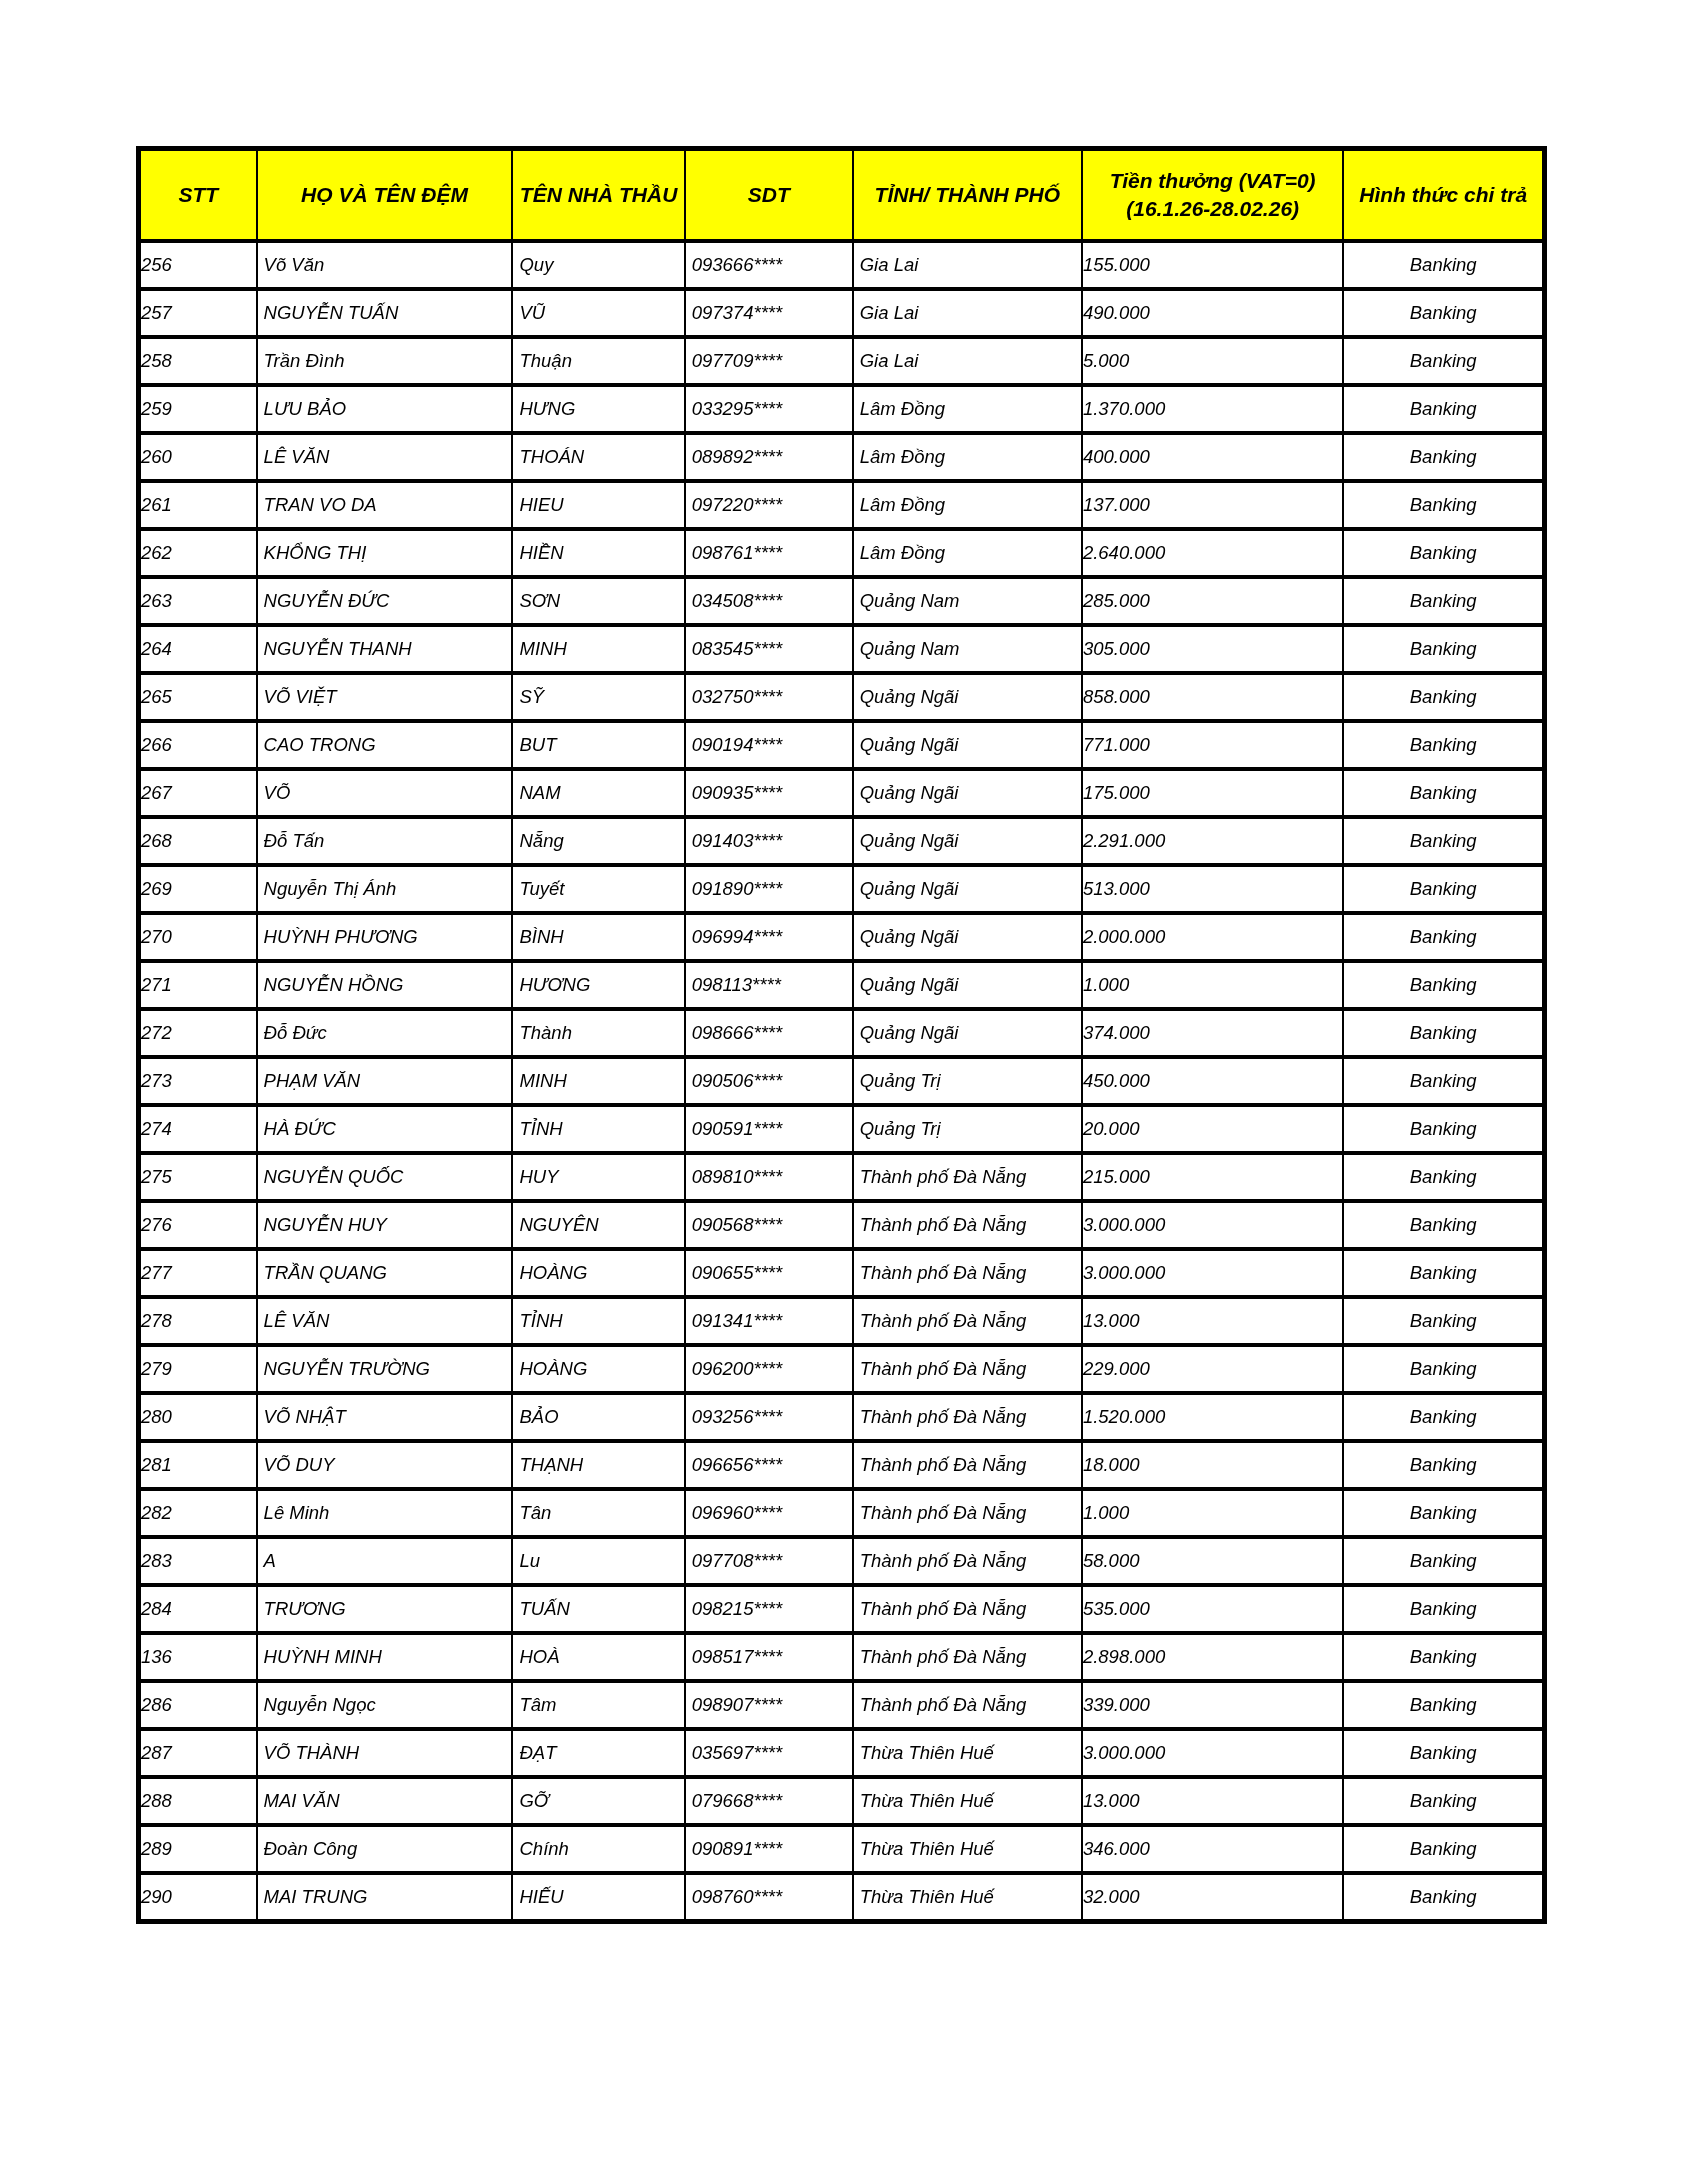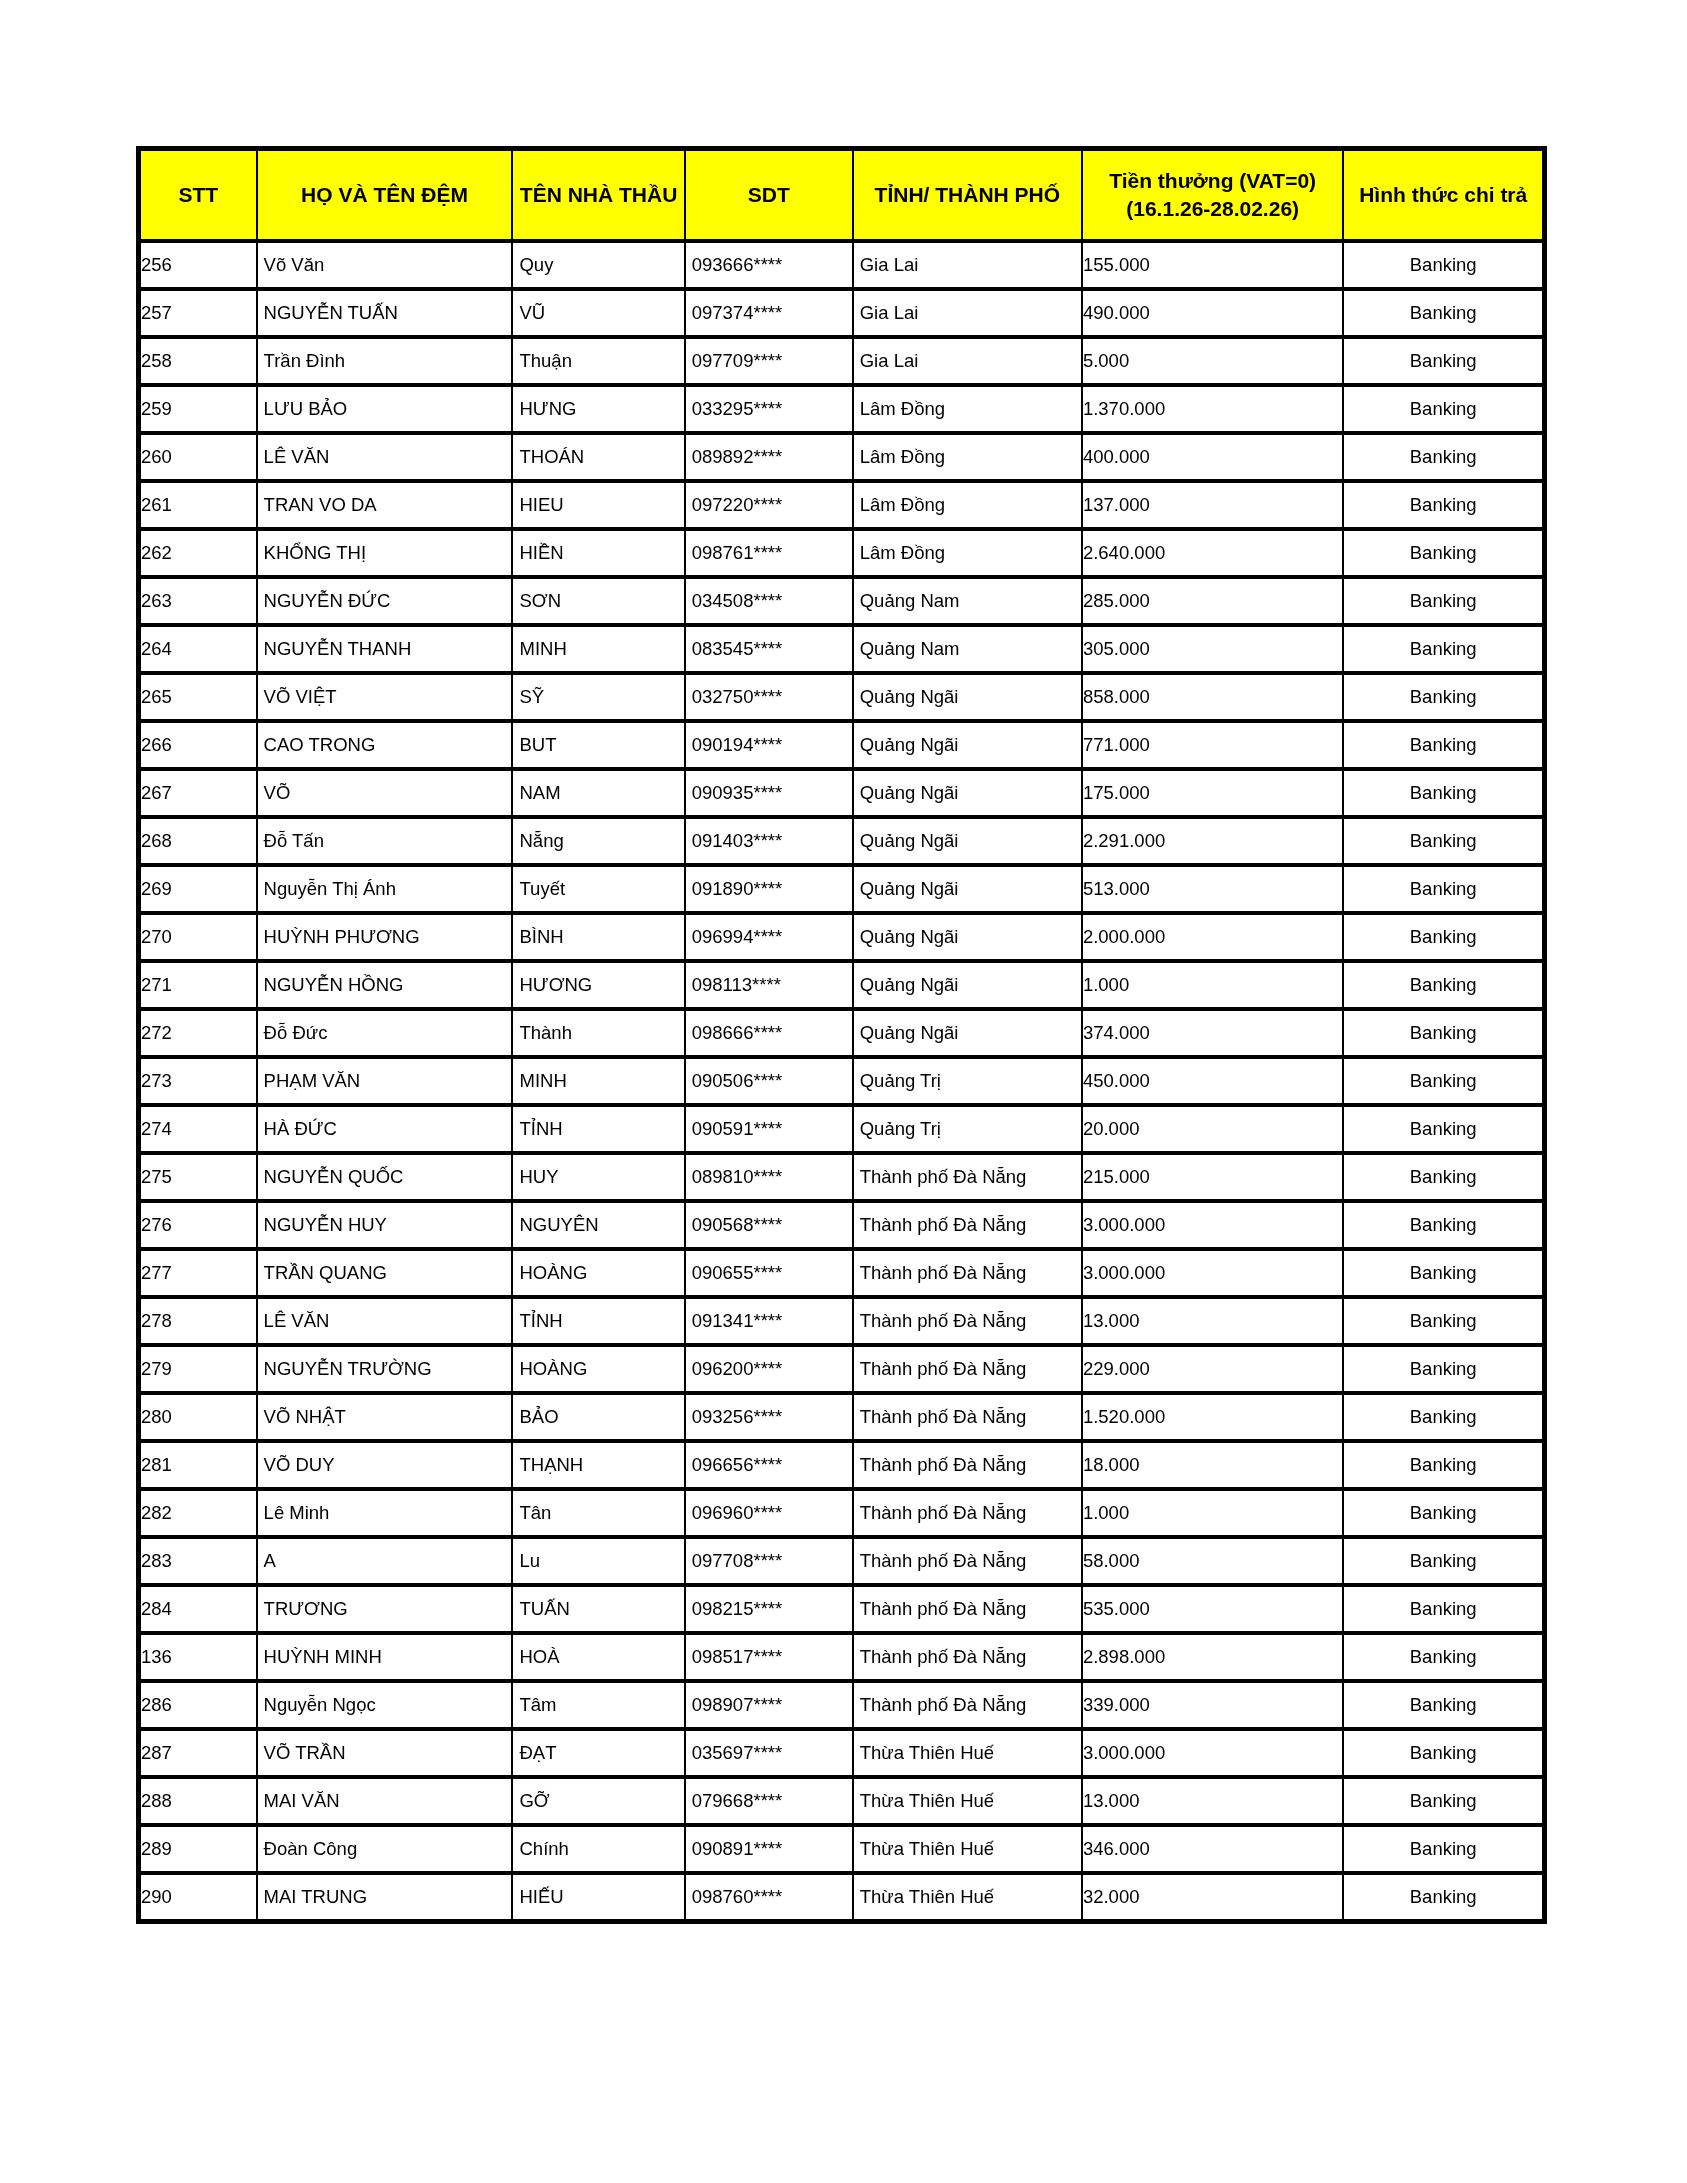--- a/index.html
+++ b/index.html
@@ -4,20 +4,21 @@
 <style>
   html, body { margin: 0; padding: 0; background: #ffffff; }
   .page {
     position: relative;
     width: 1664px;
     height: 2183px;
     background: #ffffff;
     font-family: "Liberation Sans", sans-serif;
     color: #000000;
     overflow: hidden;
+    font-style: italic;
   }
   table.rewards {
     position: absolute;
     left: 136px;
     top: 146px;
     width: 1411px;
     border-collapse: collapse;
     table-layout: fixed;
     border: 5.3px solid #000000;
   }
@@ -386,21 +387,21 @@
       <td class="c-name">Nguyễn Ngọc</td>
       <td class="c-first">Tâm</td>
       <td class="c-phone">098907****</td>
       <td class="c-prov">Thành phố Đà Nẵng</td>
       <td class="c-money">339.000</td>
       <td class="c-pay">Banking</td>
     </tr>
 
     <tr>
       <td class="c-stt">287</td>
-      <td class="c-name">VÕ TRẦN</td>
+      <td class="c-name">VÕ THÀNH</td>
       <td class="c-first">ĐẠT</td>
       <td class="c-phone">035697****</td>
       <td class="c-prov">Thừa Thiên Huế</td>
       <td class="c-money">3.000.000</td>
       <td class="c-pay">Banking</td>
     </tr>
 
     <tr>
       <td class="c-stt">288</td>
       <td class="c-name">MAI VĂN</td>

